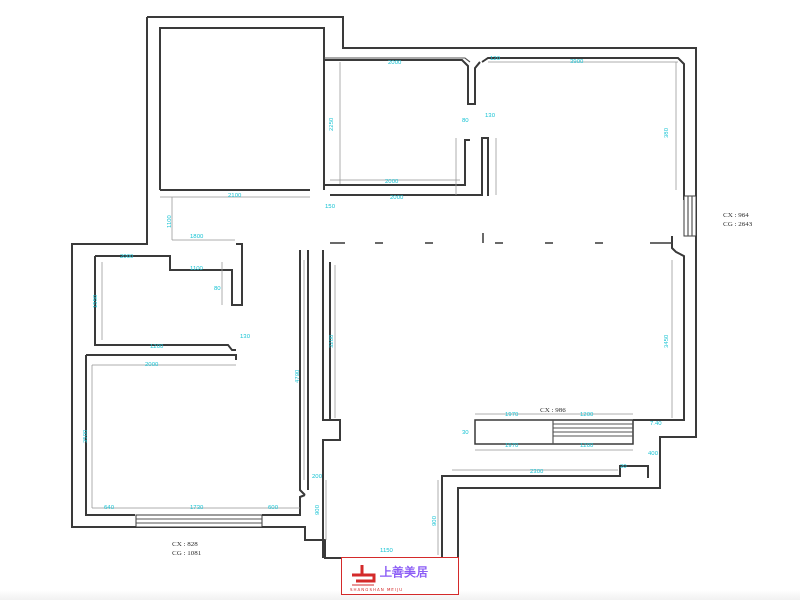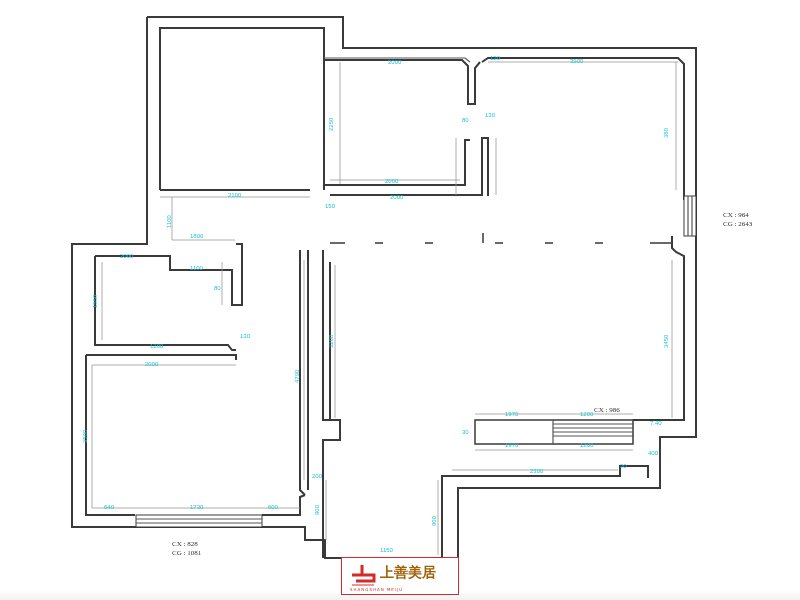--- a/index.html
+++ b/index.html
@@ -6,21 +6,21 @@
   body { width: 800px; height: 600px; overflow: hidden; position: relative; font-family: "Liberation Serif", serif; }
   #plan { position: absolute; left: 0; top: 0; width: 800px; height: 600px; }
   .wall { fill: none; stroke: #3a3a3a; stroke-width: 2; }
   .wall-thin { fill: none; stroke: #555; stroke-width: 1.2; }
   .dim { fill: none; stroke: #9a9a9a; stroke-width: 0.8; }
   .dimtxt { fill: #22c6d6; font-family: "Liberation Sans", sans-serif; font-size: 6px; }
   .note { position: absolute; font-family: "Liberation Serif", serif; font-size: 7px; color: #333; line-height: 9px; }
   .dash { stroke: #444; stroke-width: 1.6; }
   #logo { position: absolute; left: 341px; top: 557px; width: 118px; height: 38px; border: 1.5px solid #d42a2a; box-sizing: border-box; background: #fff; }
   #logo .mark { position: absolute; left: 6px; top: 3px; width: 30px; height: 28px; }
-  #logo .cn { position: absolute; left: 38px; top: 6px; font-family: "DejaVu Sans", sans-serif; font-size: 14px; color: #a16207; font-weight: bold; letter-spacing: 0px; white-space: nowrap; }
+  #logo .cn { position: absolute; left: 38px; top: 6px; font-family: "DejaVu Sans", sans-serif; font-size: 12px; color: #8b5cf6; font-weight: bold; letter-spacing: 0px; white-space: nowrap; }
   #logo .sub { position: absolute; left: 8px; bottom: 2px; font-size: 4px; color: #d42a2a; font-family: "DejaVu Sans", sans-serif; letter-spacing: 1px; }
   .bottom-band { position: absolute; left: 0; top: 590px; width: 800px; height: 10px; background: linear-gradient(#fff, #f1f1f1); }
 </style>
 </head>
 <body>
 
 <svg id="plan" viewBox="0 0 800 600" xmlns="http://www.w3.org/2000/svg">
 
   <g>
     <polyline class="wall" points="147,17 343,17 343,48 696,48 696,437 660,437 660,488 458,488 458,558 325,558 325,540 305,540 305,527 72,527 72,244 147,244 147,17"></polyline>
@@ -164,21 +164,21 @@
 </svg>
 
 <div class="note" style="left:723px; top:211px;">
   <div>CX : 964</div>
   <div>CG : 2643</div>
 </div>
 <div class="note" style="left:172px; top:540px;">
   <div>CX : 828</div>
   <div>CG : 1081</div>
 </div>
-<div class="note" style="left:594px; top:406px;">
+<div class="note" style="left:540px; top:406px;">
   <div>CX : 986</div>
 </div>
 
 <div class="bottom-band"></div>
 
 <div id="logo">
   <svg class="mark" viewBox="0 0 30 28">
     <path d="M4 14 H14 V4 M14 14 H26 V20 H8" fill="none" stroke="#d42a2a" stroke-width="3"></path>
     <line x1="4" y1="24" x2="26" y2="24" stroke="#d42a2a" stroke-width="1"></line>
   </svg>

